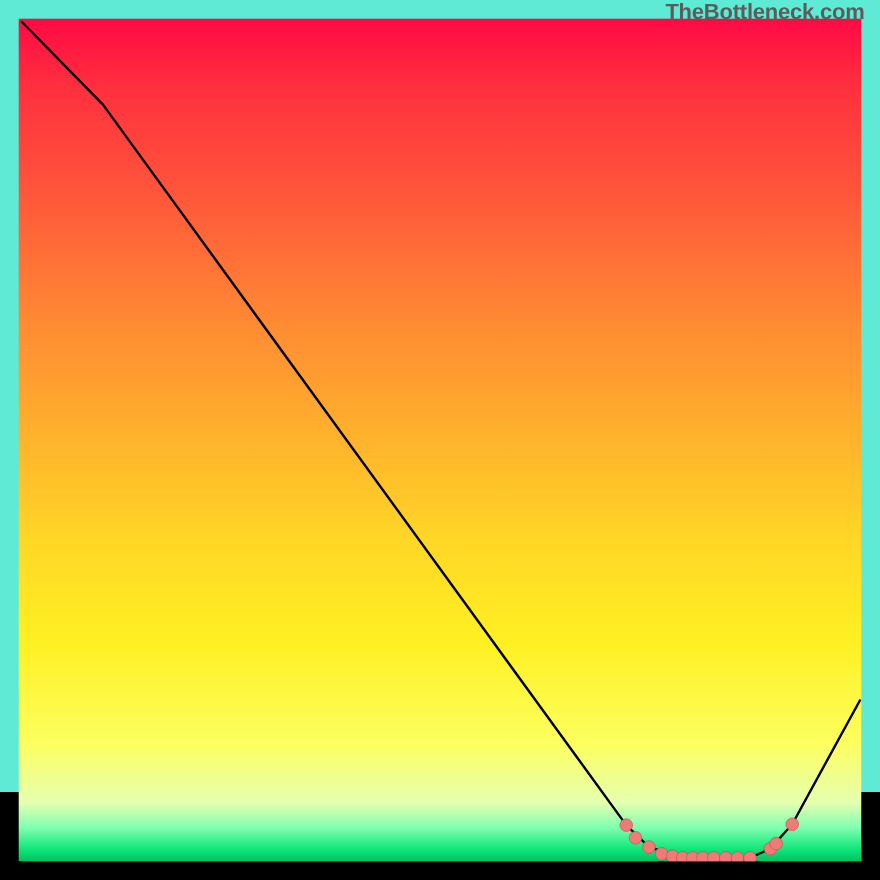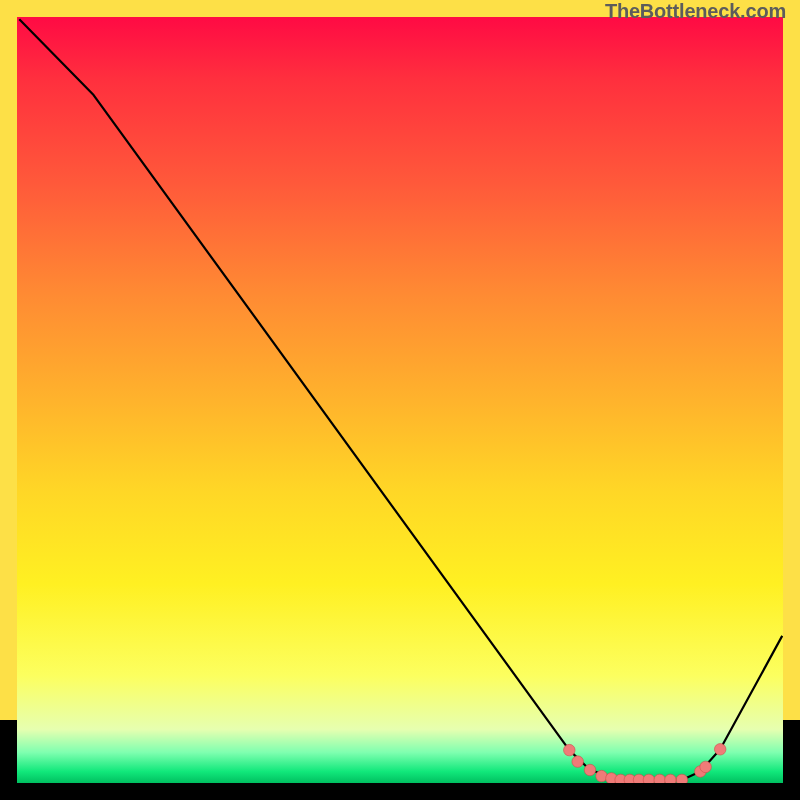--- a/index.html
+++ b/index.html
@@ -1,21 +1,21 @@
 <!DOCTYPE html>
 <html><head>
 <meta charset="utf-8">
 <style>
   * { margin: 0; padding: 0; box-sizing: border-box; }
   html, body { width: 800px; height: 800px; background: #000; overflow: hidden; }
   .frame {
     position: relative;
     width: 800px;
     height: 720px;
-    background: #fde047;
+    background: #5eead4;
   }
   .plot-area {
     position: absolute;
     left: 17px;
     top: 17px;
     width: 766px;
     height: 766px;
   }
   .gradient {
     position: absolute;

